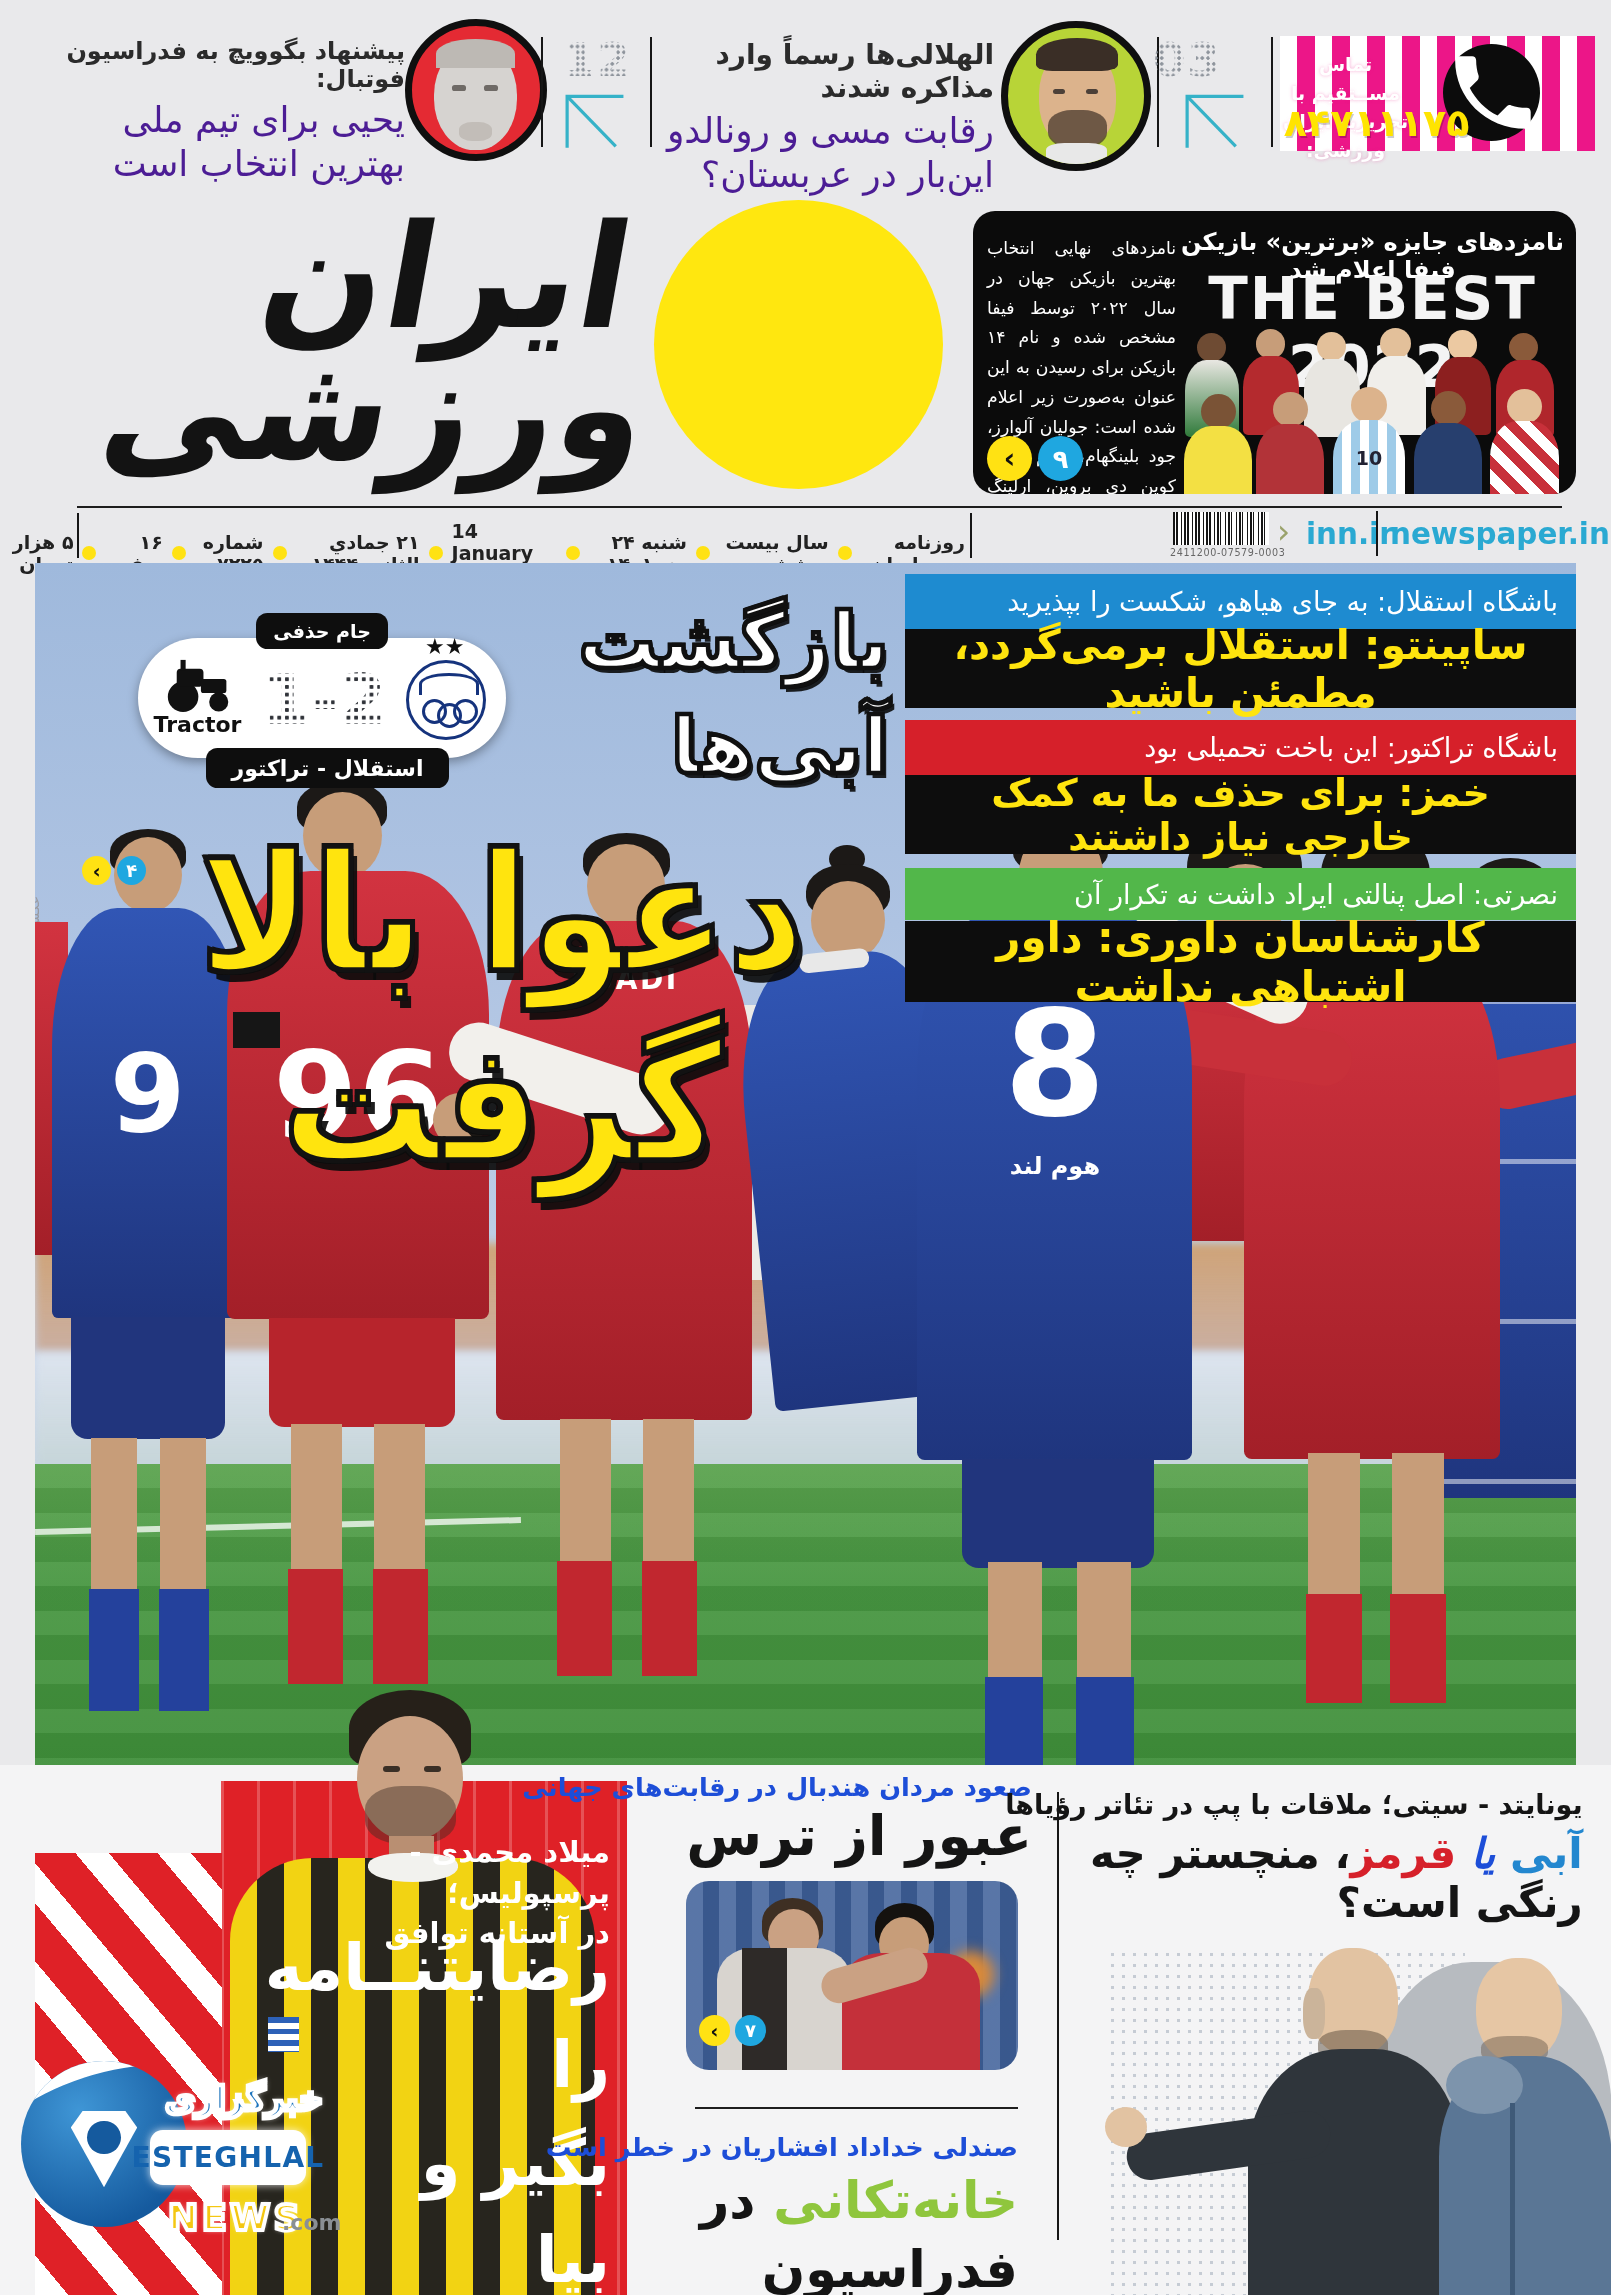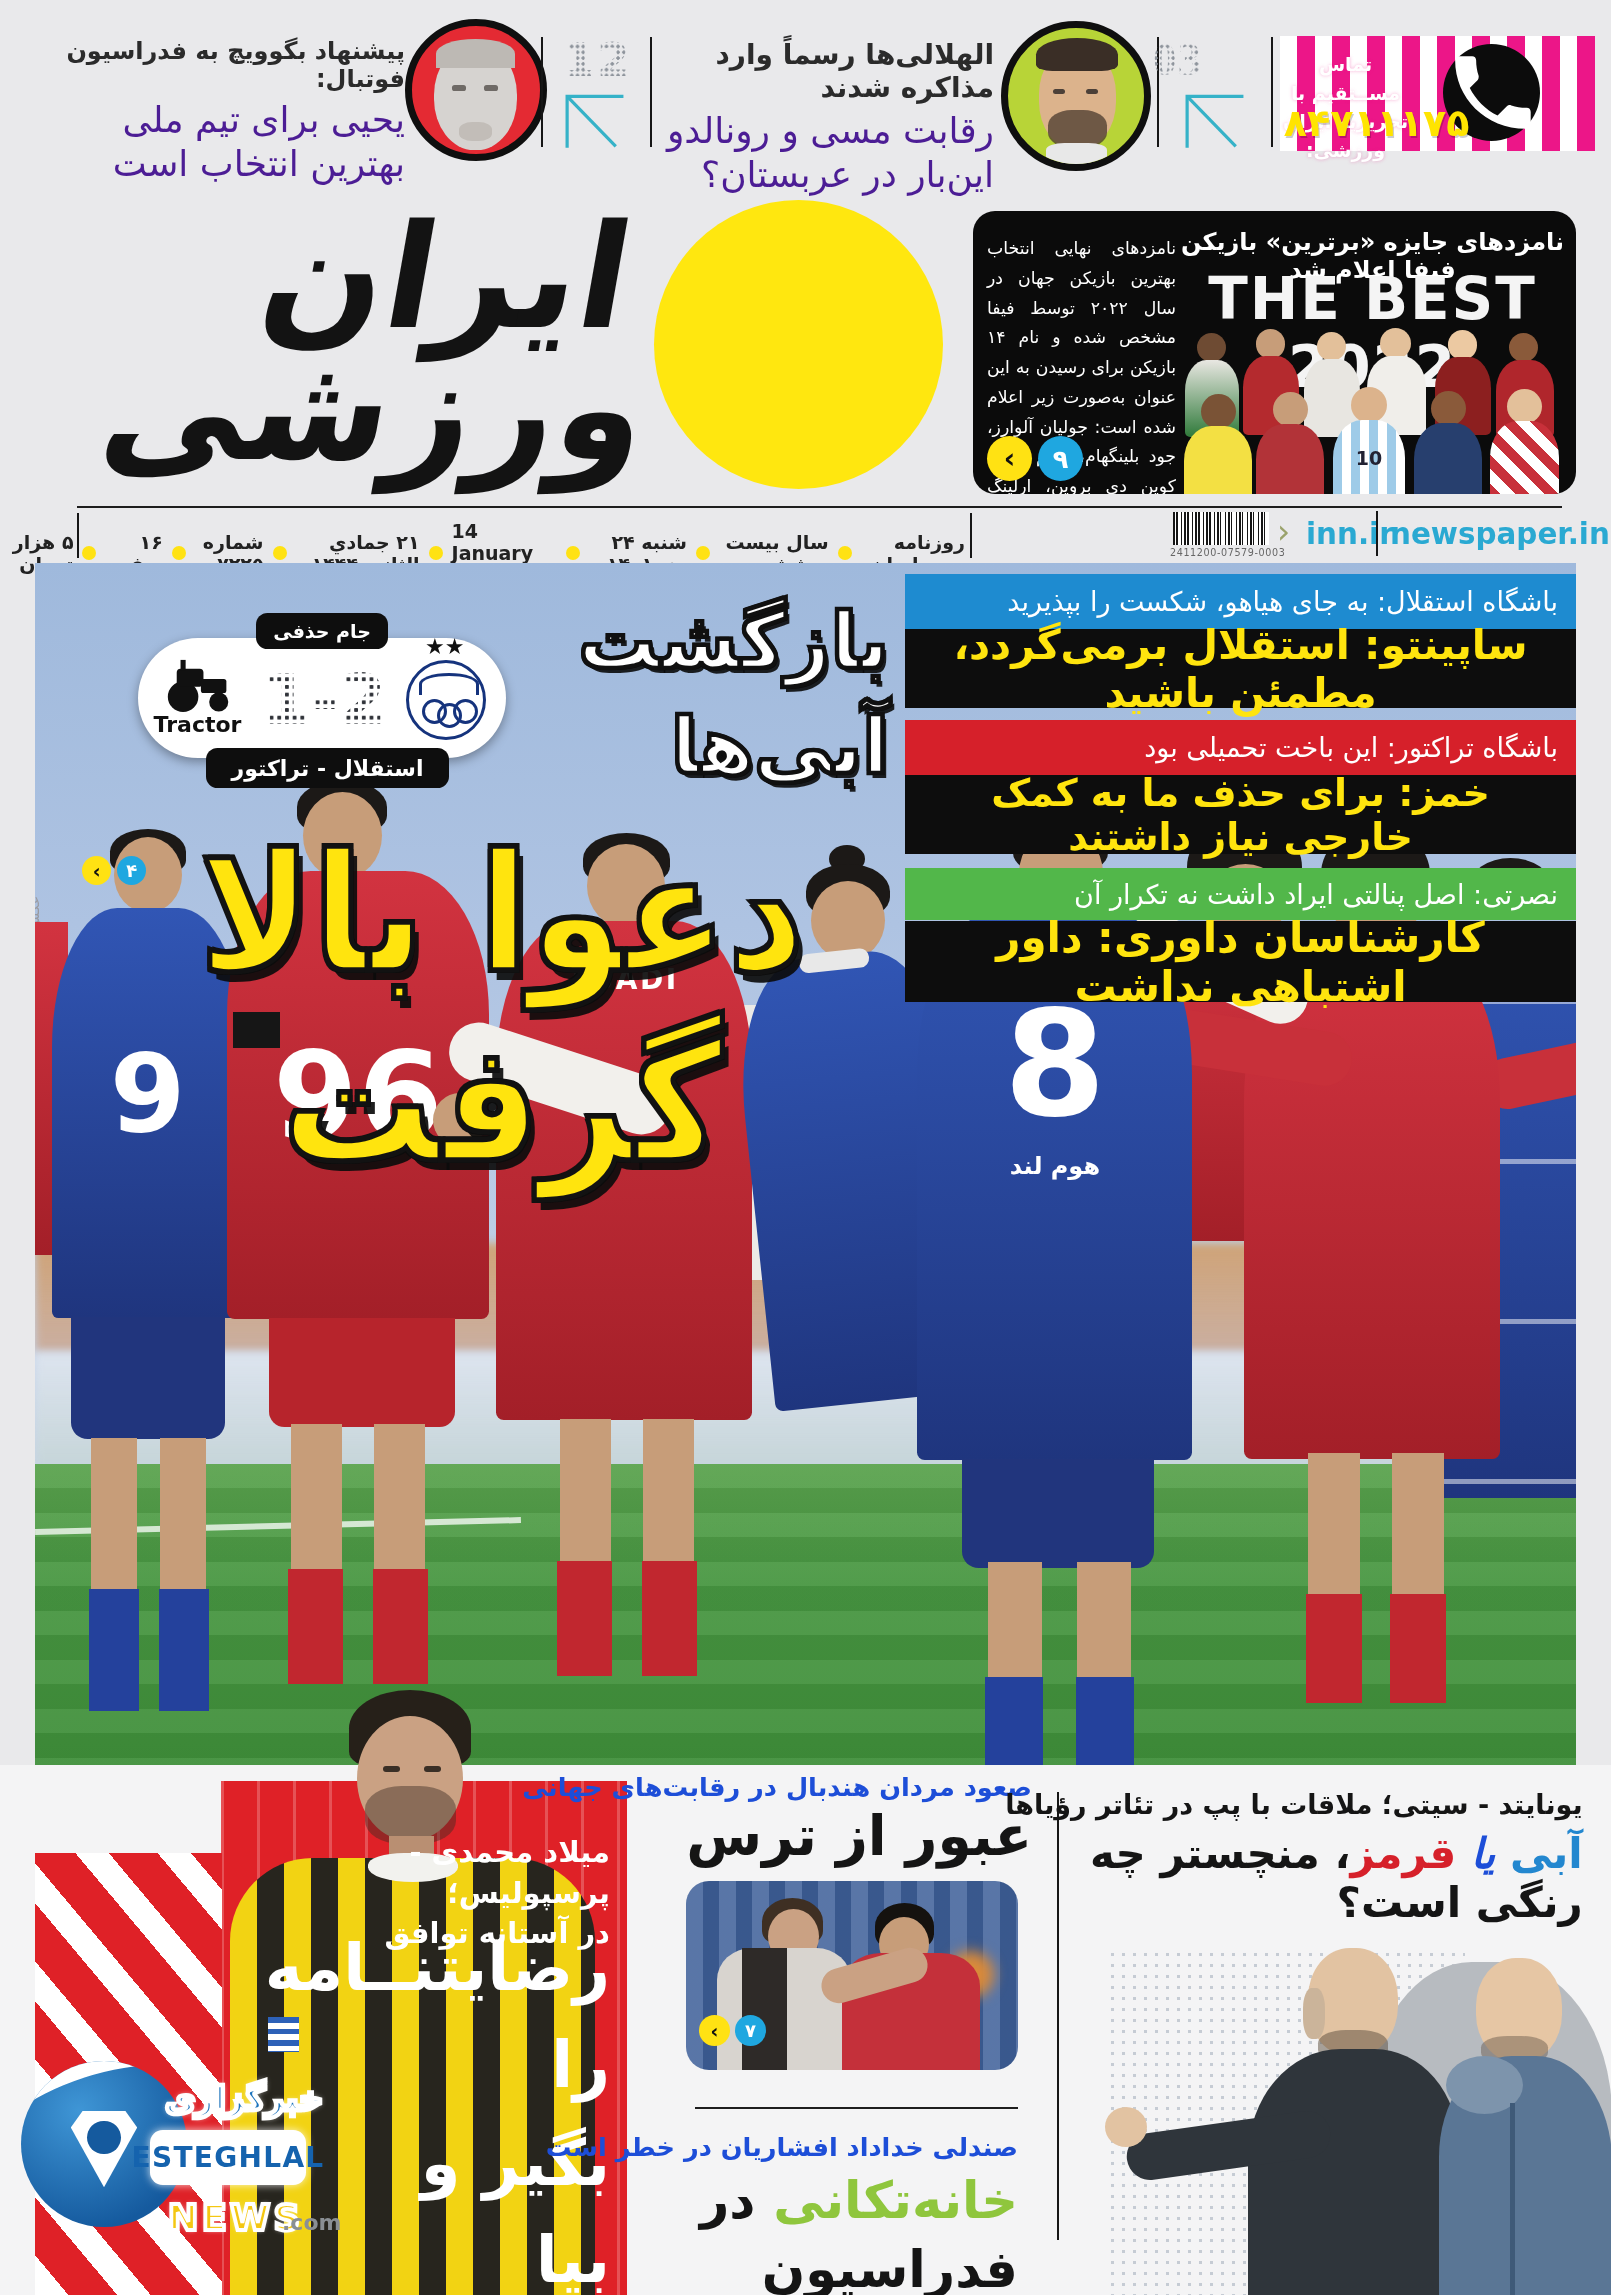--- a/index.html
+++ b/index.html
@@ -148,21 +148,21 @@
   <div class="pcircle" style="left:1001px;top:20.5px;width:136px;height:136px;background:#b8d437;">
     <div class="abs" style="left:31px;top:19px;width:77px;height:102px;border-radius:46%;background:#dcb38c;"></div>
     <div class="abs" style="left:28px;top:10.2px;width:82px;height:33px;border-radius:50% 50% 20% 20%;background:#3a2e26;"></div>
     <div class="abs" style="left:40px;top:82px;width:59px;height:38px;border-radius:40%;background:#4a3a2d;opacity:.75;"></div>
     <div class="abs" style="left:45px;top:61px;width:11.5px;height:5.1px;background:#4c4038;border-radius:2.6px;"></div>
     <div class="abs" style="left:78px;top:61px;width:11.5px;height:5.1px;background:#4c4038;border-radius:2.6px;"></div>
     <div class="abs" style="left:38px;top:115px;width:61px;height:23px;background:#e8e8e8;border-radius:30% 30% 0 0;"></div>
   </div>
 
   <div class="vrule" style="left:1157px;top:37px;height:110px;"></div>
-  <div class="abs dotnum" style="left:1153px;top:32px;font-size:47px;font-family:Liberation Serif, serif;">03</div>
+  <div class="abs dotnum" style="left:1153px;top:32px;font-size:47px;">03</div>
   <svg class="abs" style="left:1182px;top:90px;" width="64" height="59" viewBox="0 0 100 92">
     <path class="teal-arrow" d="M8 90 V10 H96"></path>
       <path class="teal-arrow" d="M10 12 L84 88"></path>
   </svg>
   <div class="vrule" style="left:1271px;top:37px;height:110px;"></div>
 
   <div class="phonebox" style="left:1280px;top:36px;width:315px;height:115px;">
     <div class="abs" style="left:163px;top:8.3px;width:97px;height:97px;border-radius:50%;background:#0c0c0c;">
       <svg width="97" height="97" viewBox="0 0 24 24">
           <path fill="#fff" d="M6.6 10.8c1.5 3 3.9 5.4 6.9 6.9l2.3-2.3c.3-.3.7-.4 1.1-.2 1.2.4 2.5.6 3.8.6.6 0 1 .4 1 1V20c0 .6-.4 1-1 1C10.6 21 3 13.4 3 4c0-.6.4-1 1-1h3.2c.6 0 1 .4 1 1 0 1.3.2 2.6.6 3.8.1.4 0 .8-.2 1.1l-2.3 2.3z"></path>

